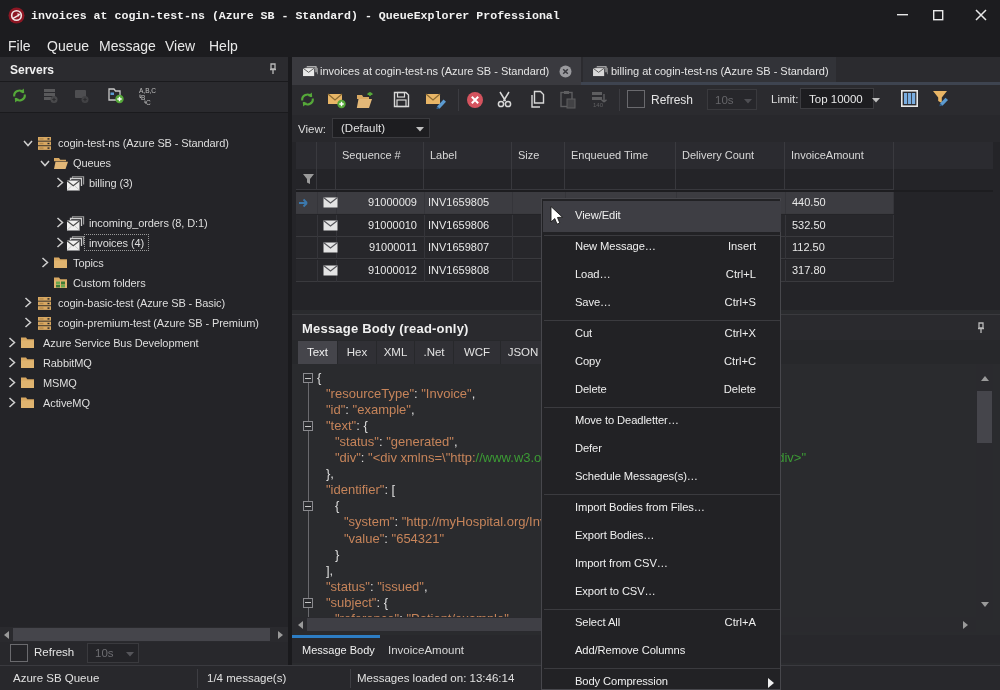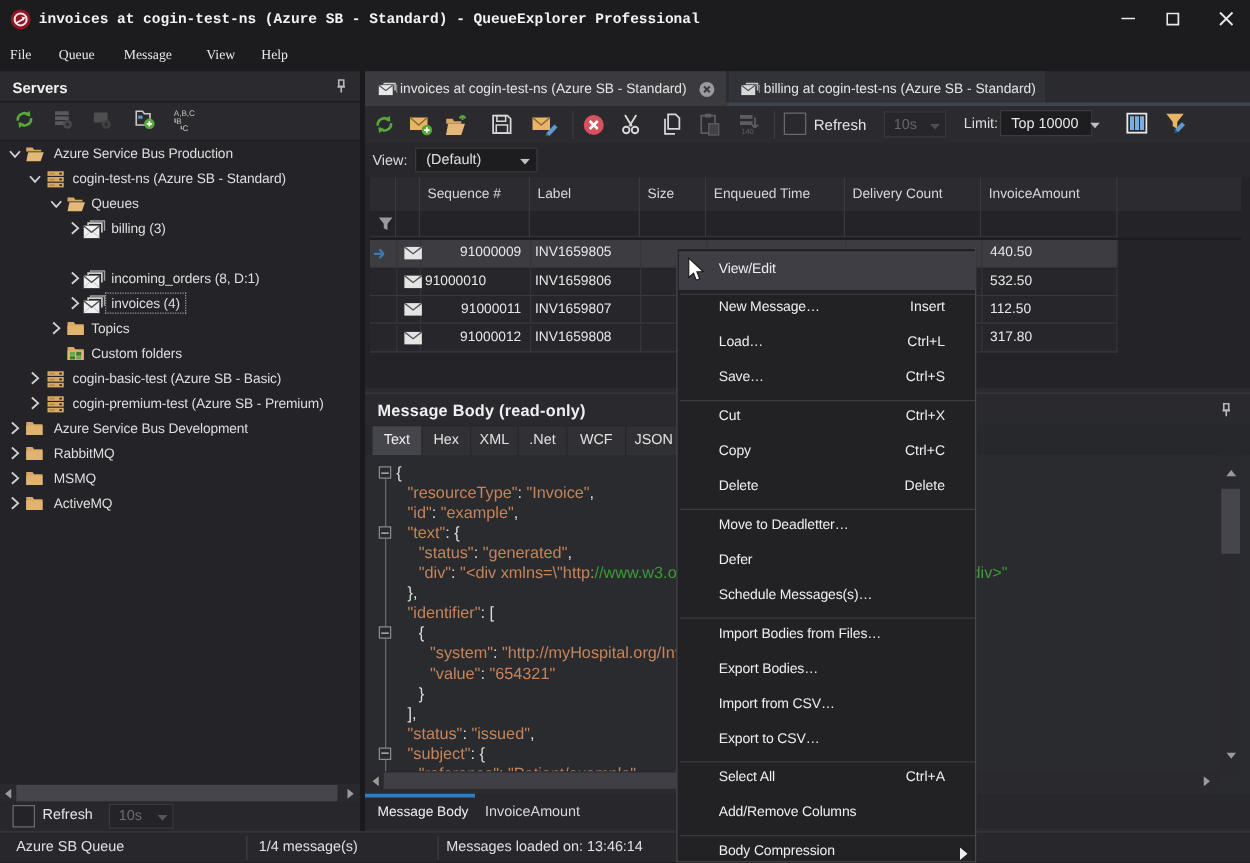--- a/index.html
+++ b/index.html
@@ -7,21 +7,21 @@
 body, .app { font-family:"Liberation Sans", sans-serif; font-size:12.5px; color:#e8e8e8; }
 .app { position:relative; width:1000px; height:690px; background:#1c1c1f; }
 .abs { position:absolute; }
 .bold { font-weight:bold; }
 svg { display:block; }
 
 
 #titlebar { left:0; top:0; width:1000px; height:30px; background:#1c1c1f; }
 #titletext { left:31px; top:9px; font-weight:bold; font-size:11.6px; color:#f2f2f2;font-family:Liberation Mono, monospace; }
 #menubar { left:0; top:30px; width:1000px; height:27px; background:#1c1c1f; }
-.menuitem { position:absolute; top:8px; color:#e8e8e8; font-size:11px;font-family:Liberation Serif, serif; }
+.menuitem { position:absolute; top:8px; color:#e8e8e8; font-size:14px; }
 
 
 #leftpanel { left:0; top:57px; width:288px; height:608px; background:#242428; }
 #lp-head { left:0; top:0; width:288px; height:25px; background:#2b2b2f; border-bottom:1px solid #1a1a1d;}
 #lp-tool { left:0; top:25px; width:288px; height:31px; background:#2a2a2e; border-bottom:1px solid #1a1a1d;}
 #lp-tree { left:0; top:56px; width:288px; height:514px; background:#242428; }
 .trow { position:absolute; height:20px; line-height:20px; white-space:nowrap; color:#dedede; font-size:11px; letter-spacing:-0.1px; }
 #lp-hscroll { left:0; top:570px; width:288px; height:15px; background:#2a2a2e; }
 #lp-refresh { left:0; top:585px; width:288px; height:23px; background:#28282c; }
 
@@ -132,32 +132,20 @@
     </svg>
 
     <svg class="abs" style="left:138px;top:4px" width="20" height="20" viewBox="0 0 20 20">
       <text x="1" y="7" font-size="6.5" fill="#c0c0c0" font-family="Liberation Sans">A,B,C</text>
       <text x="3" y="13.5" font-size="6.5" fill="#c0c0c0" font-family="Liberation Sans">B</text>
       <text x="8" y="19" font-size="6.5" fill="#c0c0c0" font-family="Liberation Sans">C</text>
       <path d="M2 8.5 L2 11.5 L3 11.5 M7 14.5 L7 17 L8 17" stroke="#c0c0c0" stroke-width="0.9" fill="none"></path>
     </svg>
   </div>
   <div id="lp-tree" class="abs">
-        <div class="trow" style="left:0;top:0px;width:288px">
-          <svg class="abs" style="left:7px;top:6px" width="10" height="8">
-            <path d="M1 2 L5 6.5 L9 2" stroke="#d0d0d0" stroke-width="1.5" fill="none"></path>
-          </svg>
-          <span class="abs" style="left:20px;top:3px">
-            <svg width="16" height="14" viewBox="0 0 16 14">
-              <path d="M1 2 L6 2 L7.3 3.8 L13 3.8 L13 5.2 L1 5.2 Z" fill="#d8a862"></path>
-              <path d="M2.5 5.8 L15 5.8 L12.5 13 L1 13 Z" fill="#e3b878"></path>
-            </svg>
-          </span>
-          <span class="abs" style="left:43px;top:0">Azure Service Bus Production</span>
-        </div>
         <div class="trow" style="left:0;top:20px;width:288px">
           <svg class="abs" style="left:23px;top:6px" width="10" height="8">
             <path d="M1 2 L5 6.5 L9 2" stroke="#d0d0d0" stroke-width="1.5" fill="none"></path>
           </svg>
           <span class="abs" style="left:37px;top:3px">
             <svg width="15" height="15" viewBox="0 0 15 15">
               <rect x="1" y="1" width="13" height="3.7" fill="#d8a862"></rect>
               <rect x="1" y="5.6" width="13" height="3.7" fill="#d8a862"></rect>
               <rect x="1" y="10.2" width="13" height="3.7" fill="#d8a862"></rect>
               <rect x="10.5" y="2.2" width="2" height="1.4" fill="#242428"></rect>
@@ -528,21 +516,21 @@
           <div class="abs" style="left:128px;top:0;width:1px;height:22px;background:#35353a"></div>
           <div class="abs" style="left:216px;top:0;width:1px;height:22px;background:#35353a"></div>
           <div class="abs" style="left:269px;top:0;width:1px;height:22px;background:#35353a"></div>
           <div class="abs" style="left:380px;top:0;width:1px;height:22px;background:#35353a"></div>
           <div class="abs" style="left:489px;top:0;width:1px;height:22px;background:#35353a"></div>
           <div class="abs" style="left:597px;top:0;width:1px;height:22px;background:#35353a"></div>
           <svg class="abs" style="left:27px;top:5px" width="15" height="11" viewBox="0 0 15 11">
             <rect x="0.5" y="0.5" width="14" height="10" fill="#e4e4e4"></rect>
             <path d="M0.5 0.5 L7.5 6 L14.5 0.5" fill="none" stroke="#55555a" stroke-width="1.1"></path>
           </svg>
-          <span class="abs" style="top:4px;left:44px;width:77px;font-size:11px;color:#e8e8e8">91000010</span>
+          <span class="abs" style="top:4px;left:44px;width:77px;text-align:right;font-size:11px;color:#e8e8e8">91000010</span>
           <span class="abs" style="top:4px;left:132px;font-size:11px;color:#e8e8e8">INV1659806</span>
           <span class="abs" style="top:4px;left:496px;font-size:11px;color:#e8e8e8">532.50</span>
         </div>
         <div class="grow" style="left:4px;top:95.2px;width:598px;background:#27272b">
           <div class="abs" style="left:21px;top:0;width:1px;height:22px;background:#35353a"></div>
           <div class="abs" style="left:40px;top:0;width:1px;height:22px;background:#35353a"></div>
           <div class="abs" style="left:128px;top:0;width:1px;height:22px;background:#35353a"></div>
           <div class="abs" style="left:216px;top:0;width:1px;height:22px;background:#35353a"></div>
           <div class="abs" style="left:269px;top:0;width:1px;height:22px;background:#35353a"></div>
           <div class="abs" style="left:380px;top:0;width:1px;height:22px;background:#35353a"></div>

